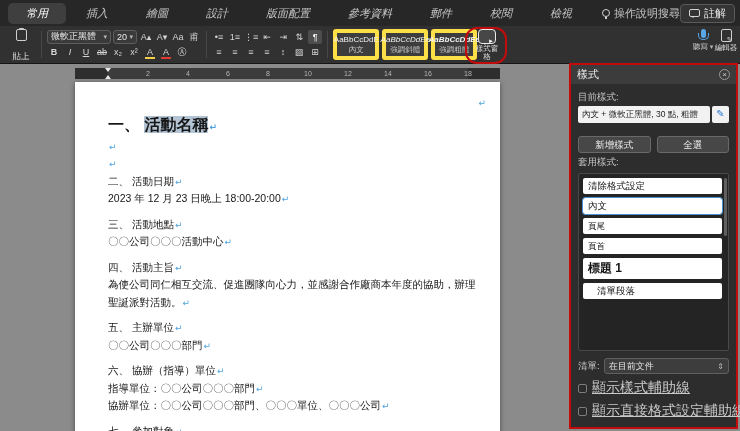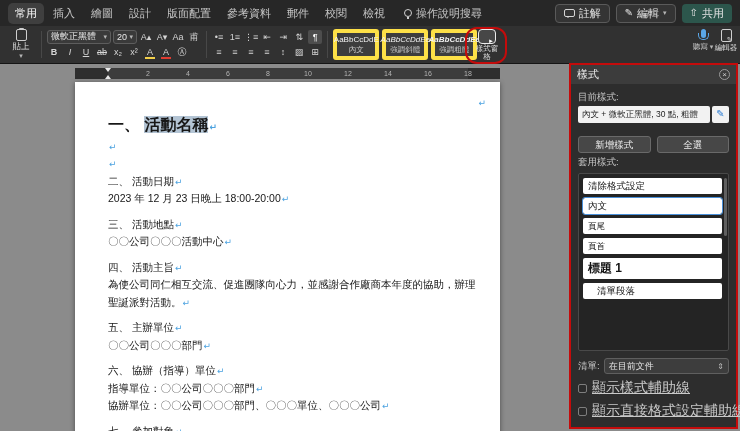--- a/index.html
+++ b/index.html
@@ -7,21 +7,21 @@
   .app {
     position:relative; width:740px; height:431px; overflow:hidden;
     background:#272727; font-family:"Liberation Sans","DejaVu Sans",sans-serif;
     color:#ddd; -webkit-font-smoothing:antialiased;
   }
 
   
   .tabbar { position:absolute; top:0; left:0; width:100%; height:26px;
     display:flex; align-items:center; padding:0 8px; background:#272727; }
   .tabs { display:flex; align-items:center; gap:2px; }
-  .tab { font-size:11px; color:#c6c6c6; padding:3px 7px; border-radius:5px; white-space:nowrap; }
+  .tab { font-size:11px; color:#c6c6c6; padding:3px 18px; border-radius:5px; white-space:nowrap;font-style:italic; }
   .tab.active { background:#3f3f3f; color:#fff; }
   .help-tab { display:flex; align-items:center; gap:4px; font-size:11px; color:#c6c6c6; margin-left:12px; white-space:nowrap; }
   .bulb { width:8px; height:8px; border:1px solid #d0d0d0; border-radius:50%; position:relative; flex:none; }
   .bulb::after { content:""; position:absolute; left:2px; bottom:-3px; width:2px; height:2px; background:#d0d0d0; }
   .top-right { margin-left:auto; display:flex; align-items:center; gap:6px; }
   .pill { display:flex; align-items:center; gap:4px; font-size:11px; color:#e4e4e4;
     padding:2px 8px; border-radius:4px; height:19px; white-space:nowrap; }
   .pill.boxed { border:1px solid #5a5a5a; background:#343434; }
   .pill.share { background:#2c564c; }
   .comment-ic { width:11px; height:8px; border:1px solid #d5d5d5; border-radius:2px; position:relative; flex:none; }
@@ -39,21 +39,21 @@
   .rrow { display:flex; align-items:center; gap:2px; height:16px; }
   .ic { font-size:9px; color:#d5d5d5; min-width:14px; height:14px; text-align:center;
     line-height:14px; border-radius:2px; white-space:nowrap; }
   .ic.act { background:#4d4d4d; color:#fff; }
   .ic.b { font-weight:bold; } .ic.i { font-style:italic; } .ic.u { text-decoration:underline; }
   .ic.st { text-decoration:line-through; }
   .ic.hl { position:relative; } .ic.hl::after { content:""; position:absolute; left:2px; right:2px; bottom:0; height:2.5px; background:#f2cf4a; }
   .ic.fc { position:relative; } .ic.fc::after { content:""; position:absolute; left:2px; right:2px; bottom:0; height:2.5px; background:#e03c31; }
   .rsel { display:flex; align-items:center; justify-content:space-between; background:#3a3a3a;
     border:1px solid #5d5d5d; border-radius:3px; font-size:9px; color:#e8e8e8; padding:0 3px; height:14px; }
-  .big-btn { width:30px; display:flex; flex-direction:column; align-items:center; justify-content:center; gap:1px; }
+  .big-btn { width:30px; display:flex; flex-direction:column; align-items:center; justify-content:center; gap:11px; }
   .big-btn .blabel { font-size:8.5px; color:#ddd; line-height:9px; }
   .clip-ic { width:11px; height:12px; border:1px solid #cfcfcf; border-radius:2px; position:relative; }
   .clip-ic::before { content:""; position:absolute; top:-2px; left:2px; width:5px; height:2px; background:#cfcfcf; border-radius:1px; }
 
   .gallery { display:flex; align-items:center; gap:3px; }
   .chip { width:46px; height:31px; background:#3d3d3d; border:4px solid #fde047; border-radius:3px;
     display:flex; flex-direction:column; align-items:center; justify-content:center; }
   .chip-prev { font-size:8px; color:#f2f2f2; line-height:10px; white-space:nowrap; }
   .chip-prev.italic { font-style:italic; } .chip-prev.bold-italic { font-style:italic; font-weight:bold; }
   .chip-label { font-size:7.5px; color:#c9c9c9; line-height:9px; white-space:nowrap; }

